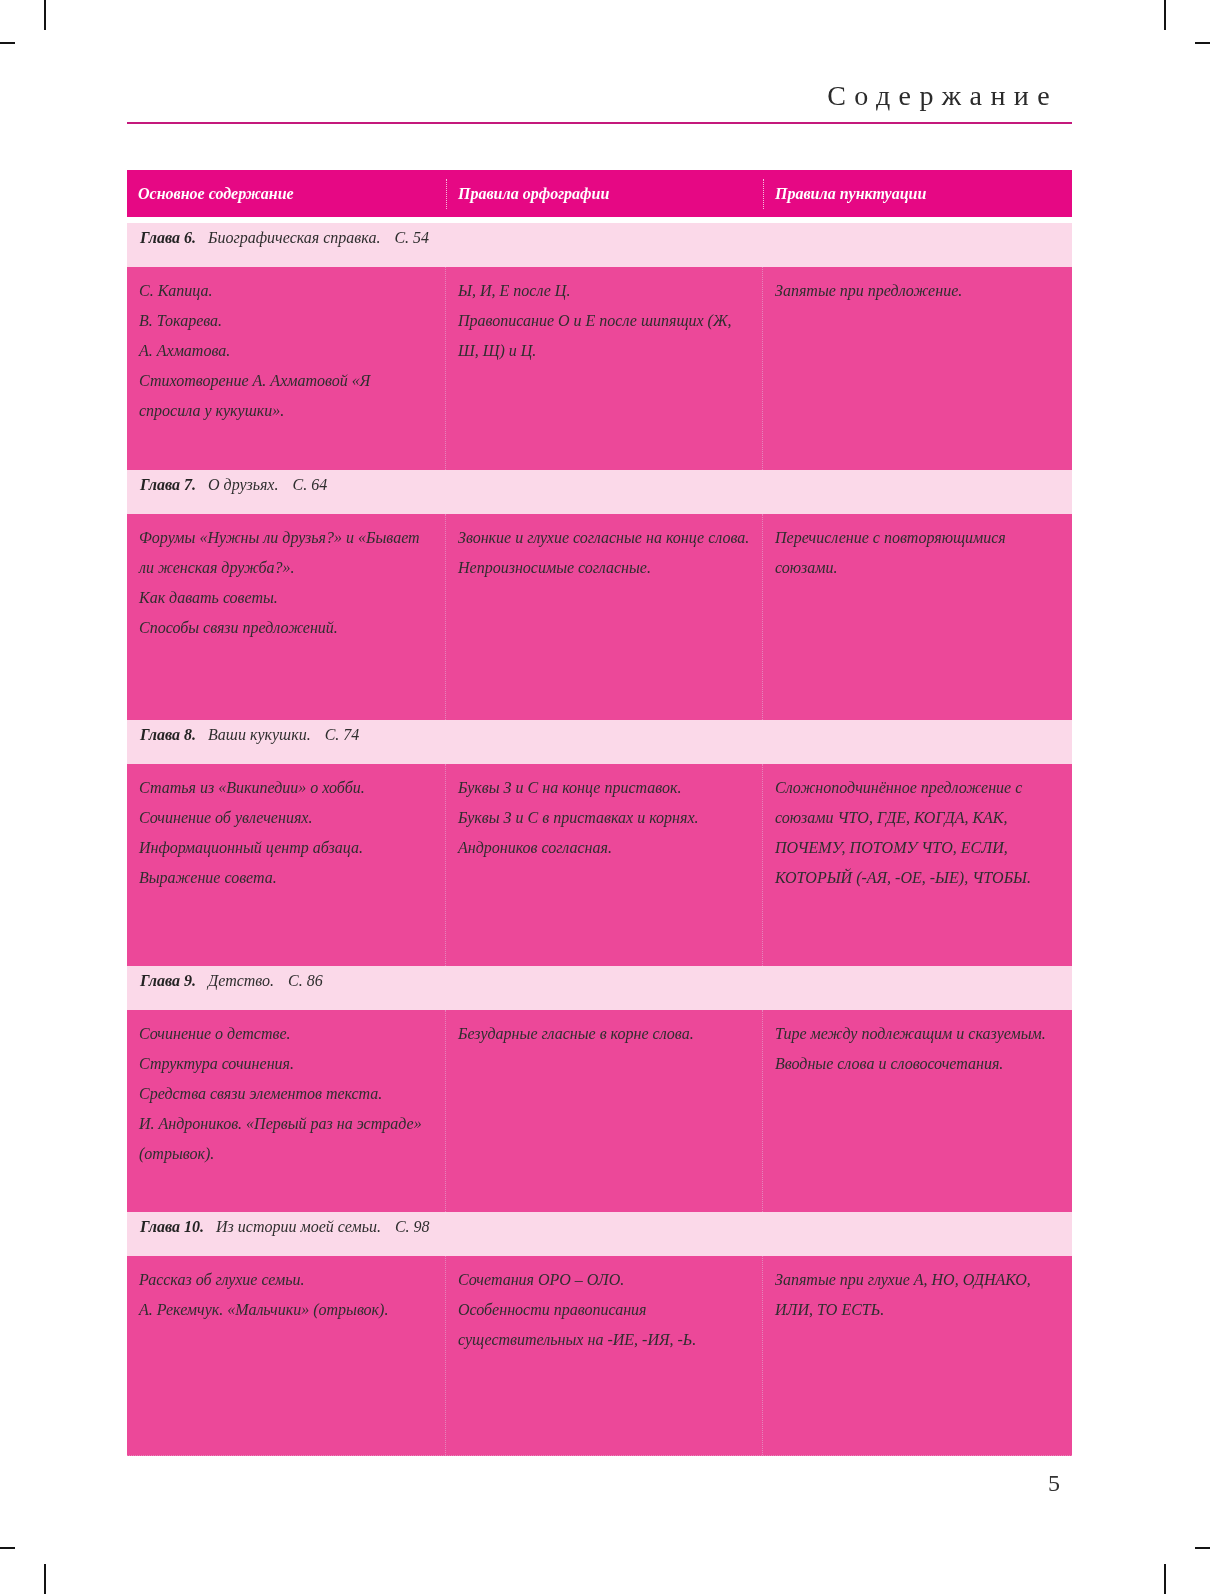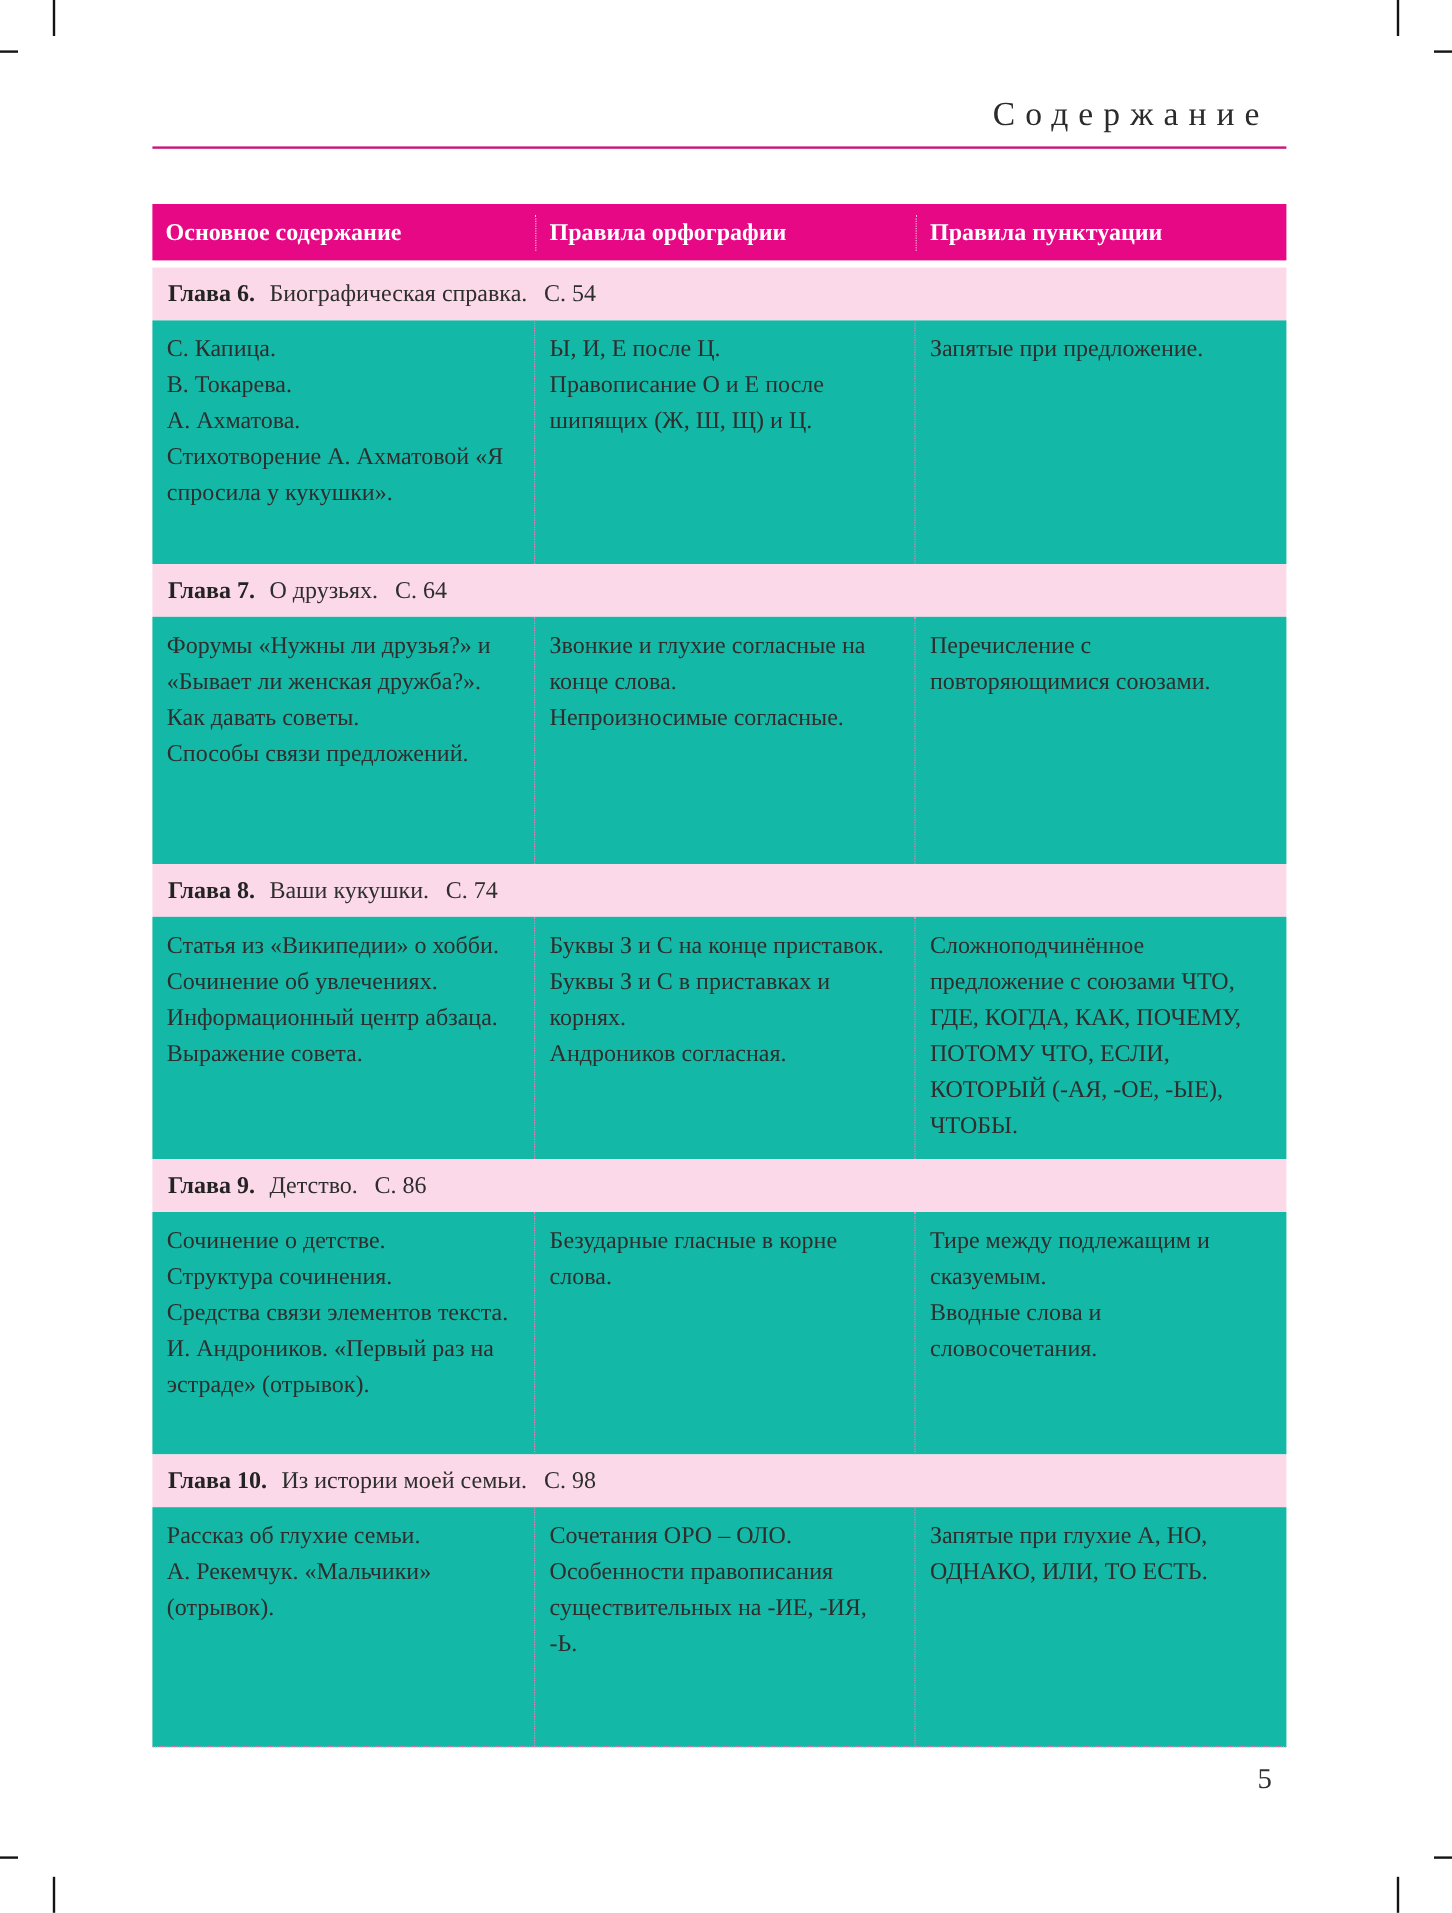--- a/index.html
+++ b/index.html
@@ -16,39 +16,39 @@
   .content{position:absolute;left:127px;top:0;width:945px;}
   
   .doc-header{
     padding-top:80px;padding-bottom:10px;padding-right:14px;
     text-align:right;border-bottom:2px solid #c4197c;
   }
   .doc-title{
     font-size:28px;letter-spacing:0.30em;color:#2b2b2b;
   }
   
-  .toc-table{margin-top:46px;font-size:20px;line-height:30px;}
+  .toc-table{margin-top:46px;font-size:16px;line-height:30px;font-style:italic;}
   .thead{
     display:flex;background:#e60884;color:#ffffff;font-weight:bold;
     height:47px;align-items:center;
   }
   .hcell{padding-left:11px;box-sizing:border-box;}
   .c1{width:319px;flex:0 0 auto;}
   .c2{width:317px;flex:0 0 auto;}
   .c3{width:309px;flex:0 0 auto;}
   .thead .c2,.thead .c3{border-left:1px dotted #f6bcdc;}
   .band{
-    background:#fbd9e9;height:44px;display:flex;align-items:center;
+    background:#fbd9e9;height:44px;display:flex;
     padding-left:13px;box-sizing:border-box;
   }
   .band.first{margin-top:6px;}
   .band-label{font-weight:bold;color:#232323;}
   .band-title{margin-left:12px;}
   .band-page{margin-left:14px;}
-  .trow{display:flex;background:#14b8a6;}
+  .trow{display:flex;background:#ec4899;}
   .trow .c1,.trow .c2{border-right:1px dotted #e784ba;}
   .trow.last{border-bottom:1px dotted #e784ba;}
   .cell{padding:9px 12px 8px 12px;box-sizing:border-box;}
   .cell .line{margin:0;}
   
   .page-number{
     margin-top:14px;text-align:right;padding-right:12px;
     font-size:24px;color:#333333;
   }
 </style>

